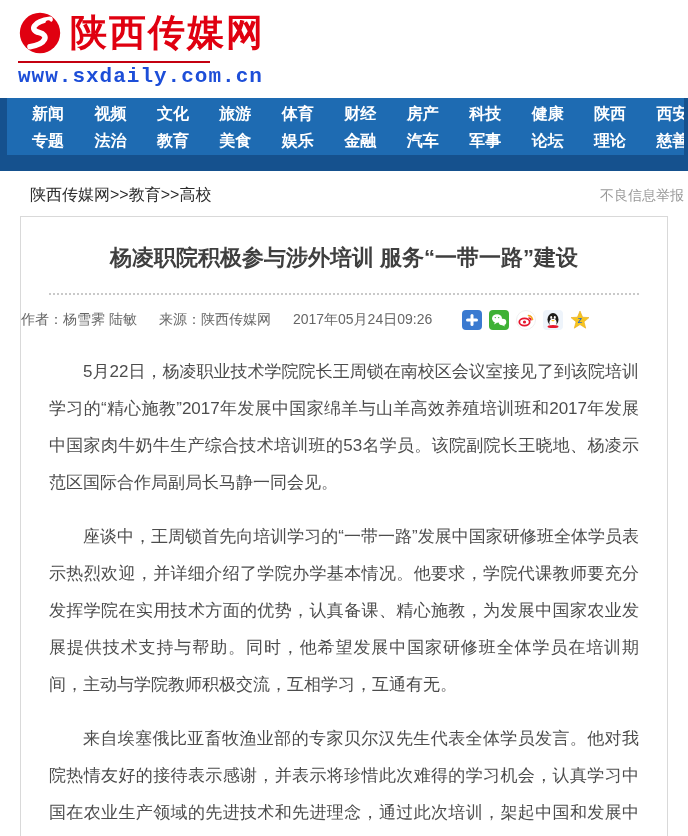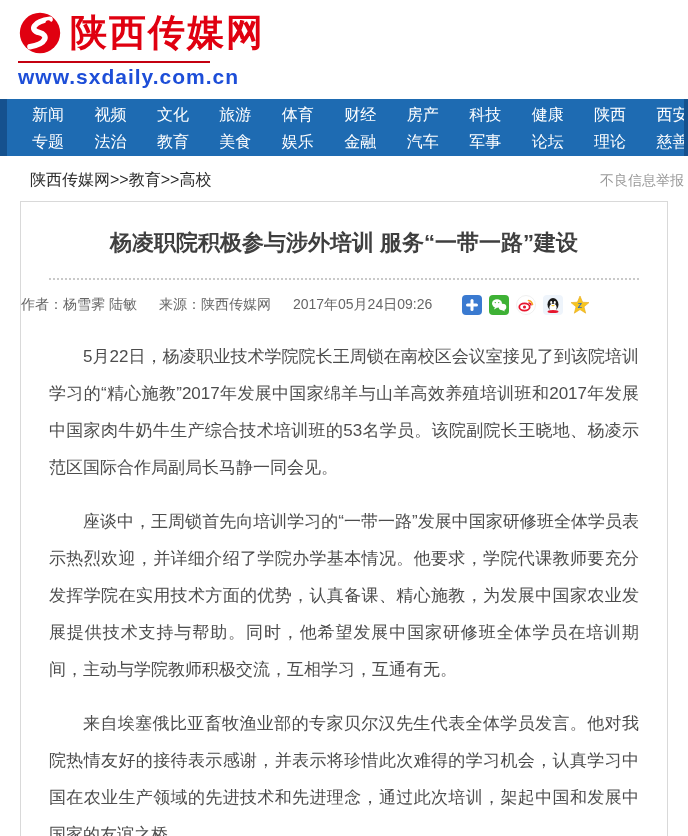--- a/index.html
+++ b/index.html
@@ -1,28 +1,28 @@
 <!DOCTYPE html>
 <html><head>
 <meta charset="utf-8">
 <style>
   * { margin:0; padding:0; box-sizing:border-box; }
   html,body { width:688px; height:836px; overflow:hidden; background:#fff;
     font-family:"Liberation Sans","DejaVu Sans",sans-serif; }
 
   
-  .header { padding:8px 0 0 18px; }
+  .header { padding:8px 0 0 18px;font-family:Liberation Mono, monospace; }
   .logo-row { display:flex; align-items:center; gap:8px; cursor:pointer; }
   .logo-mark { width:44px; height:44px; }
   .site-name { font-size:37px; font-weight:bold; color:#e00010; letter-spacing:2px; }
   .red-line { width:192px; height:2px; background:#c40010; margin:3px 0 2px 0; }
   .site-url { font-size:21px; font-weight:bold; color:#1d4ed8; letter-spacing:1px; }
 
   
-  .nav { margin-top:10px; background:#15518e; height:57px; overflow:hidden; }
+  .nav { margin-top:10px; background:#15518e; height:73px; overflow:hidden;font-weight:bold; }
   .nav-inner { margin:0 4px 0 7px; background:#1e6bb2; height:57px;
     padding-top:2px; overflow:hidden; }
   .nav-row { white-space:nowrap; padding-left:12px; height:27px; line-height:27px; }
   .nav-item { display:inline-block; width:58px; text-align:center; color:#fff;
     font-size:16px; text-decoration:none; cursor:pointer; }
 
   
   .crumb-row { display:flex; justify-content:space-between; align-items:center;
     padding:14px 4px 10px 30px; }
   .crumb { font-size:16px; color:#2b2b2b; cursor:pointer; }

